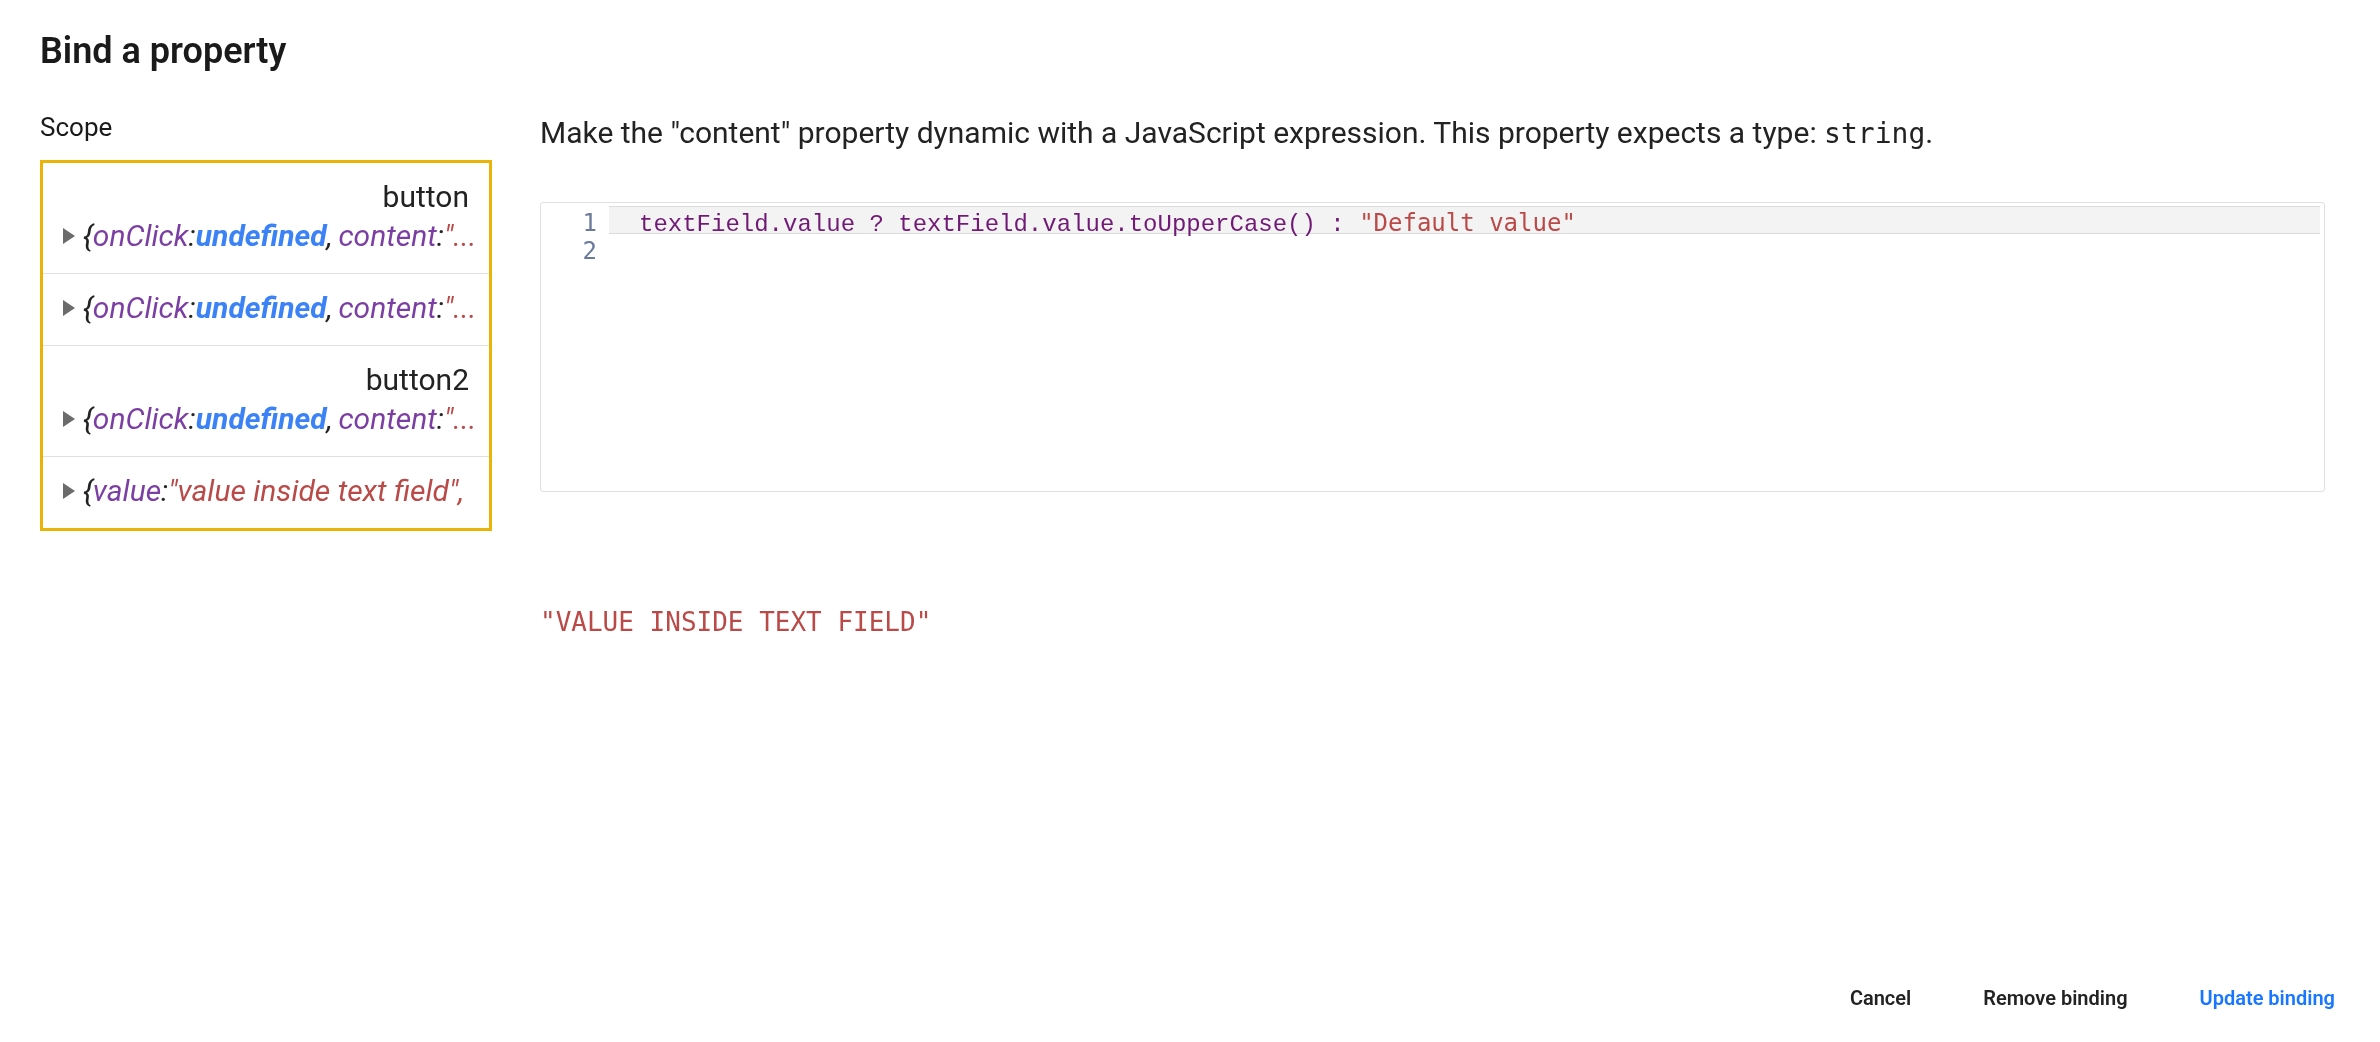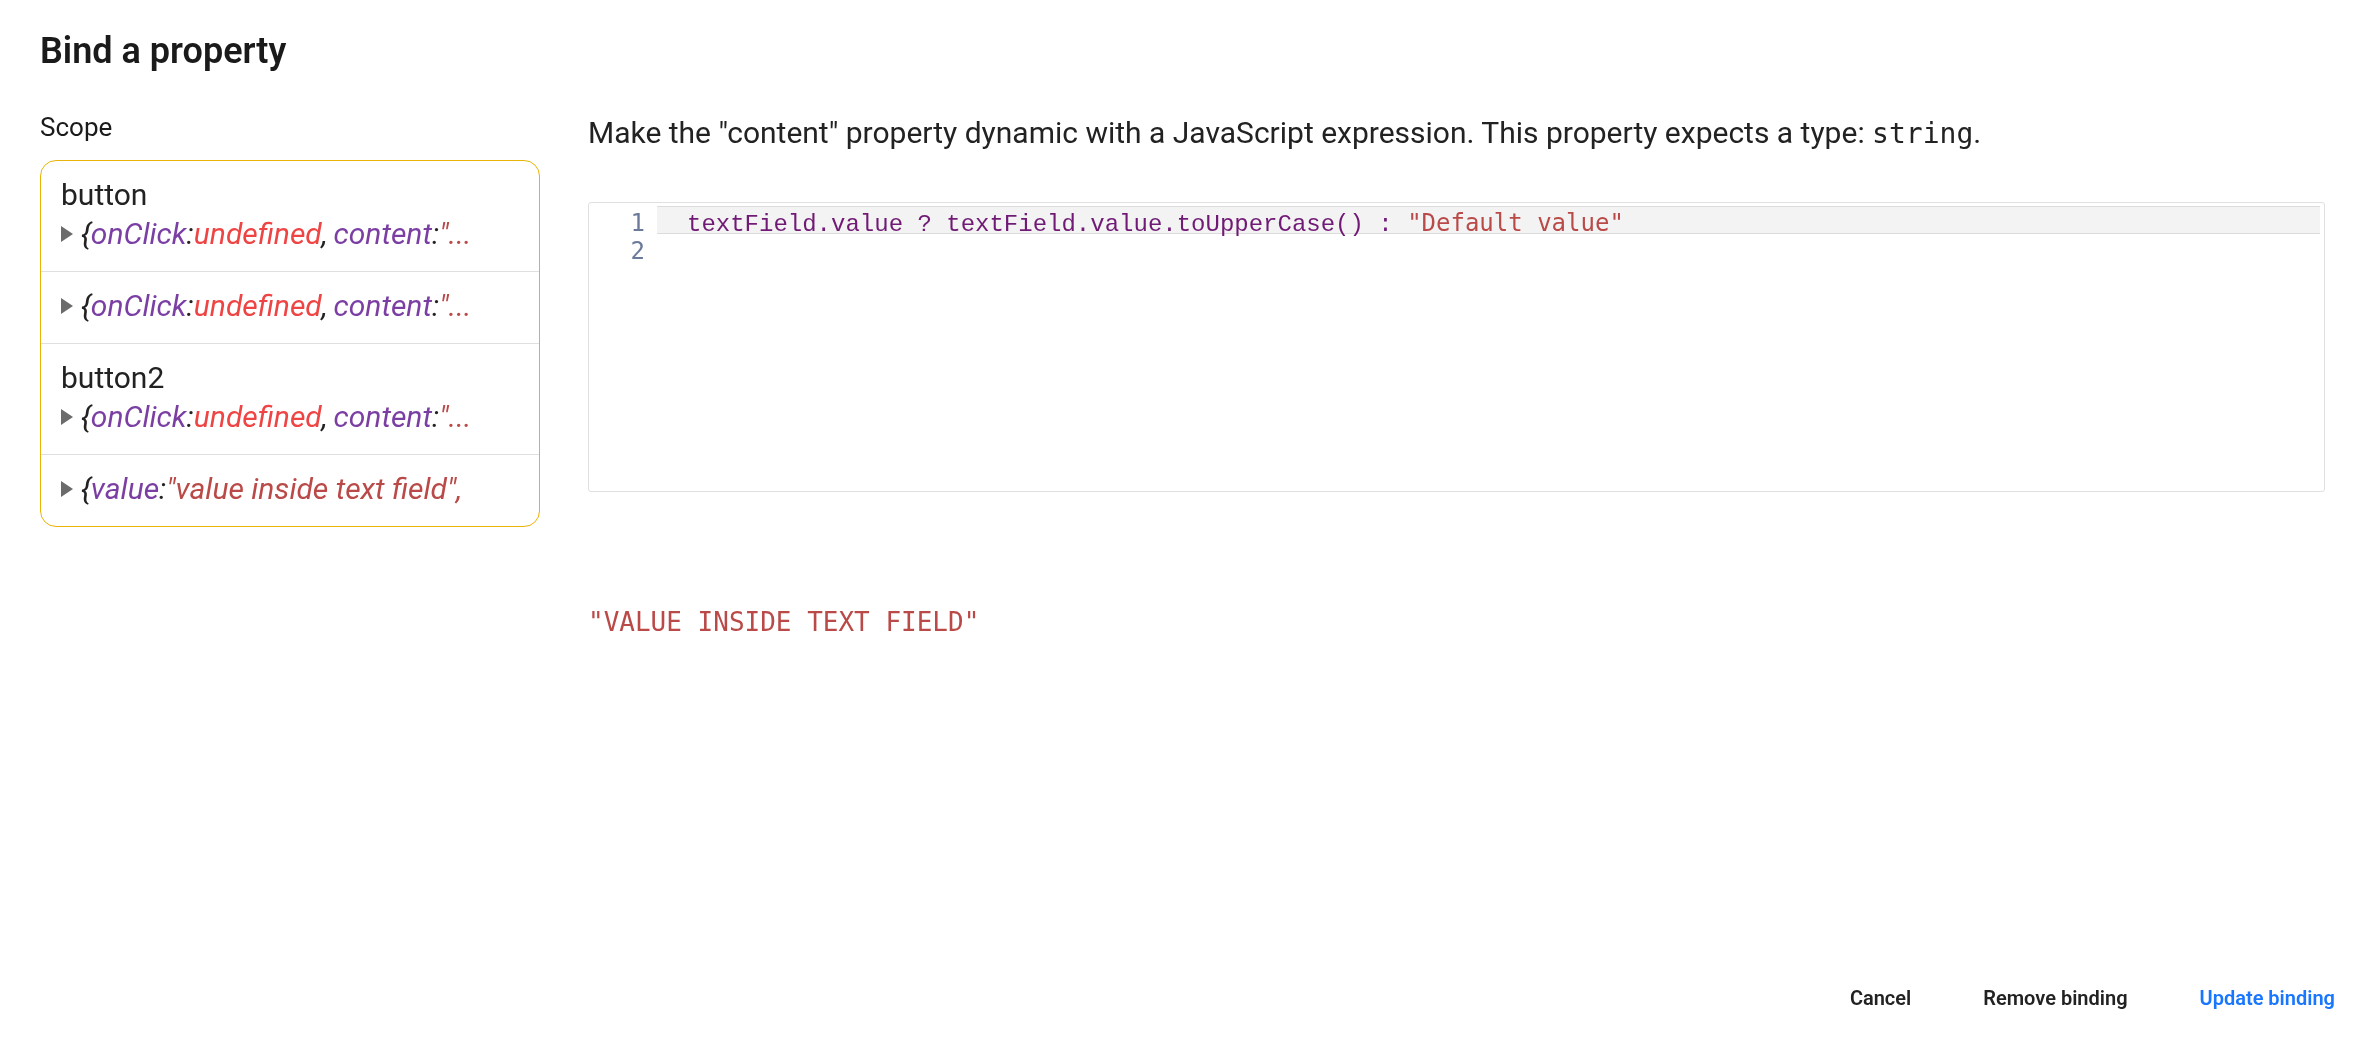--- a/index.html
+++ b/index.html
@@ -15,32 +15,33 @@
     font-size: 36px;
     font-weight: 600;
     margin: 30px 0 40px 40px;
   }
   .content {
     display: flex;
     align-items: flex-start;
     padding-left: 40px;
   }
   .scope-panel {
-    width: 500px;
+    width: 452px;
     flex-shrink: 0;
   }
   .scope-label {
     font-size: 26px;
     font-weight: 400;
     margin-bottom: 18px;
   }
   .scope-list {
-    border: 1px solid #eab308;
-    border-radius: 16px;
+    border: 3px solid #eab308;
+    border-radius: 0;
     overflow: hidden;
+    text-align: right;
   }
   .scope-item {
     padding: 16px 20px 20px 20px;
     border-bottom: 1px solid #e0e0e0;
     white-space: nowrap;
     overflow: hidden;
     cursor: pointer;
   }
   .scope-item:last-child { border-bottom: none; }
   .scope-item .name {
@@ -59,21 +60,21 @@
     width: 0; height: 0;
     border-top: 8px solid transparent;
     border-bottom: 8px solid transparent;
     border-left: 12px solid #6b6b6b;
     margin-right: 8px;
     flex-shrink: 0;
   }
   .brace { color: #222; font-style: italic; }
   .key { color: #7b3fa3; font-style: italic; }
   .colon { color: #222; font-style: italic; }
-  .undef { color: #ef4444; font-style: italic; }
+  .undef { color: #3b82f6; font-style: italic; font-weight: bold; }
   .strval { color: #b94a48; font-style: italic; }
   .comma { color: #222; font-style: italic; margin-right: 6px; }
 
   .right-panel {
     flex: 1;
     padding-left: 48px;
     padding-right: 55px;
   }
   .instruction {
     font-size: 30px;

